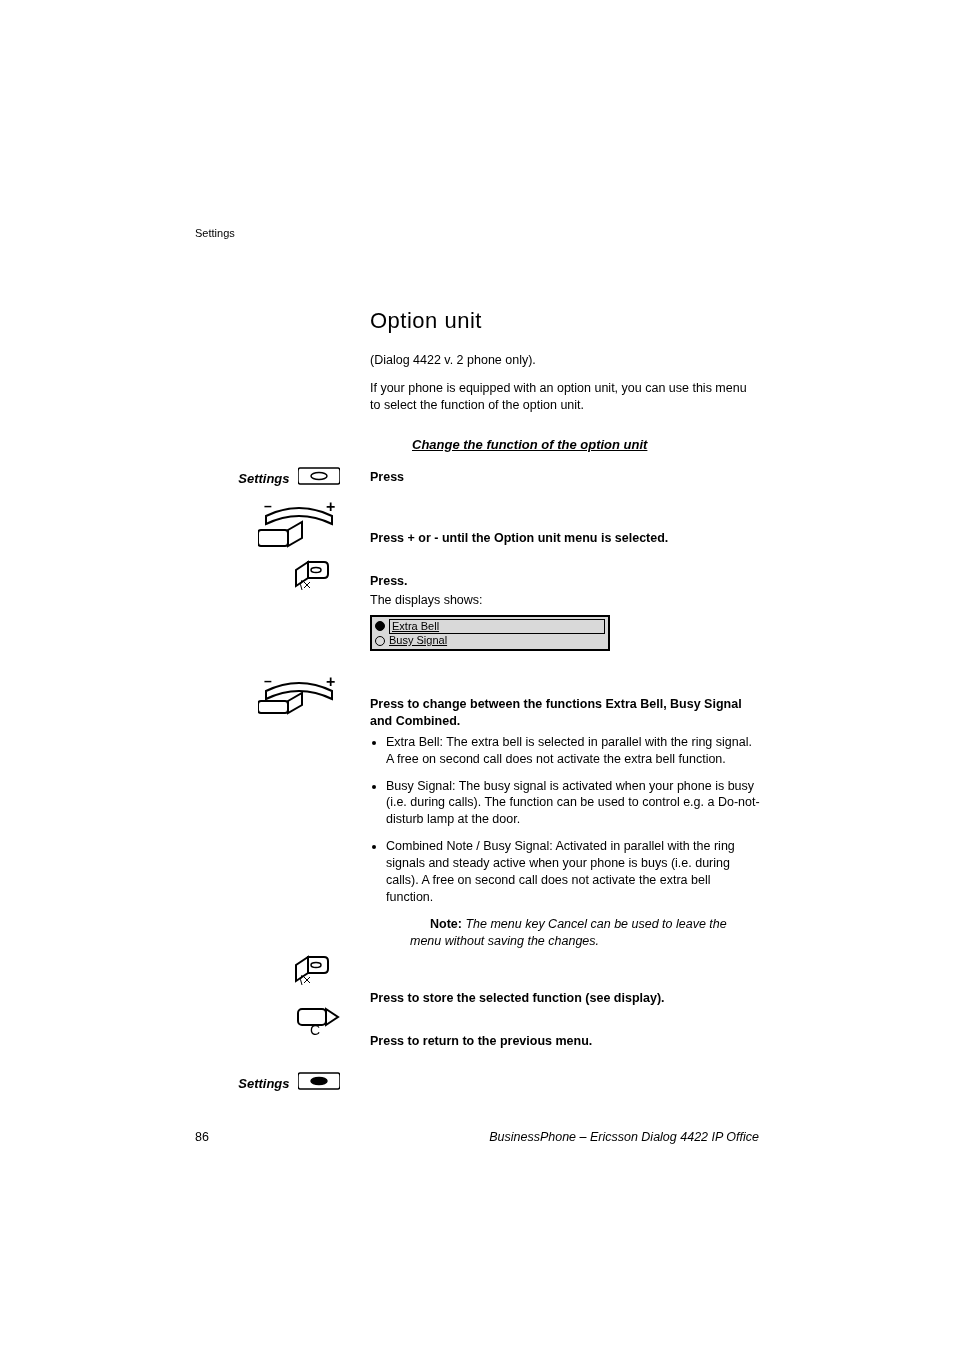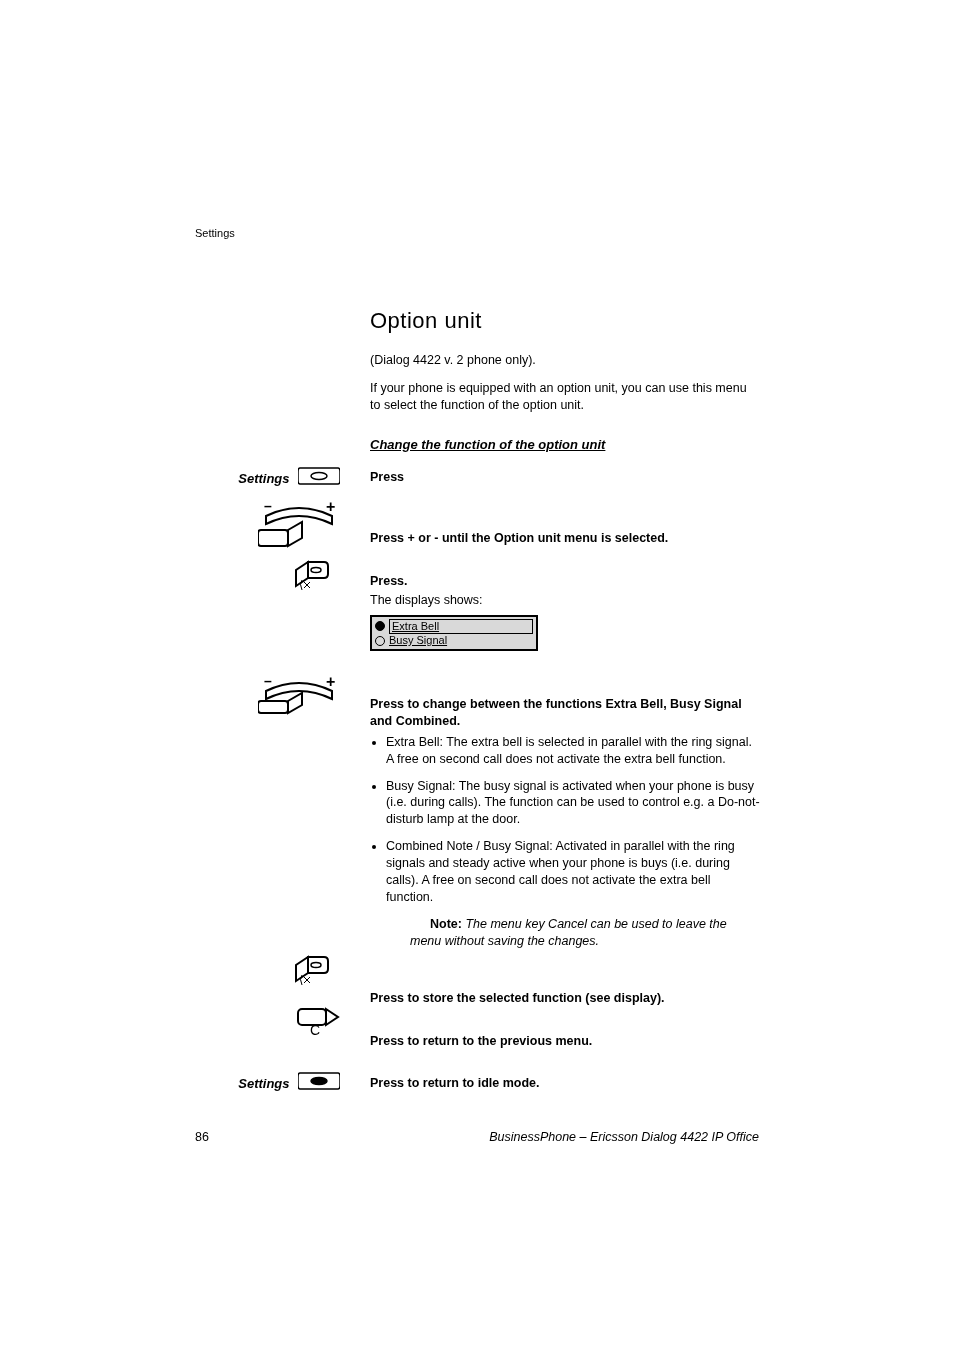--- a/index.html
+++ b/index.html
@@ -68,21 +68,21 @@
     display: inline-block;
     vertical-align: middle;
     margin-left: 4px;
   }
   .nav-icon {
     display: block;
   }
   .display-box {
     border: 2px solid #000;
     background: #d9d9d9;
-    width: 168px;
+    width: 240px;
     padding: 2px 3px 2px 3px;
     box-sizing: border-box;
     font-size: 11px;
     line-height: 1.2;
     margin-top: 6px;
   }
   .display-row {
     display: flex;
     align-items: center;
     gap: 4px;
@@ -140,21 +140,21 @@
   <div class="running-header">Settings</div>
 
   <div class="right-col" style="top:308px;">
     <div class="heading">Option unit</div>
   </div>
 
   <div class="right-col body-text" style="top:352px;">(Dialog 4422 v. 2 phone only).</div>
 
   <div class="right-col body-text" style="top:380px;">If your phone is equipped with an option unit, you can use this menu to select the function of the option unit.</div>
 
-  <div class="right-col subheading" style="top:437px;">Change the function of the option unit</div>
+  <div class="right-col subheading" style="top:437px;margin-left:42px;">Change the function of the option unit</div>
 
   <div class="left-col" style="top:466px;">
     <span class="label-settings">Settings</span>
     <span class="settings-key-icon">
       <svg width="42" height="20" viewBox="0 0 42 20">
         <path d="M2 2 Q0 2 0 6 L0 14 Q0 18 2 18 L40 18 Q42 18 42 14 L42 6 Q42 2 40 2 Z" fill="none" stroke="#000" stroke-width="1.5"></path>
         <ellipse cx="21" cy="10" rx="8" ry="3.5" fill="none" stroke="#000" stroke-width="1.5"></ellipse>
       </svg>
     </span>
   </div>
@@ -251,18 +251,17 @@
 
   <div class="left-col" style="top:1071px;">
     <span class="label-settings">Settings</span>
     <span class="settings-key-icon">
       <svg width="42" height="20" viewBox="0 0 42 20">
         <path d="M2 2 Q0 2 0 6 L0 14 Q0 18 2 18 L40 18 Q42 18 42 14 L42 6 Q42 2 40 2 Z" fill="none" stroke="#000" stroke-width="1.5"></path>
         <ellipse cx="21" cy="10" rx="8" ry="3.5" fill="#000" stroke="#000" stroke-width="1.5"></ellipse>
       </svg>
     </span>
   </div>
-  <div class="right-col bold-step" style="top:1075px;">Press to return to idle mode.</div>
 
   <div class="page-number">86</div>
   <div class="footer-right">BusinessPhone – Ericsson Dialog 4422 IP Office</div>
 
 </div>
 
 </body></html>

